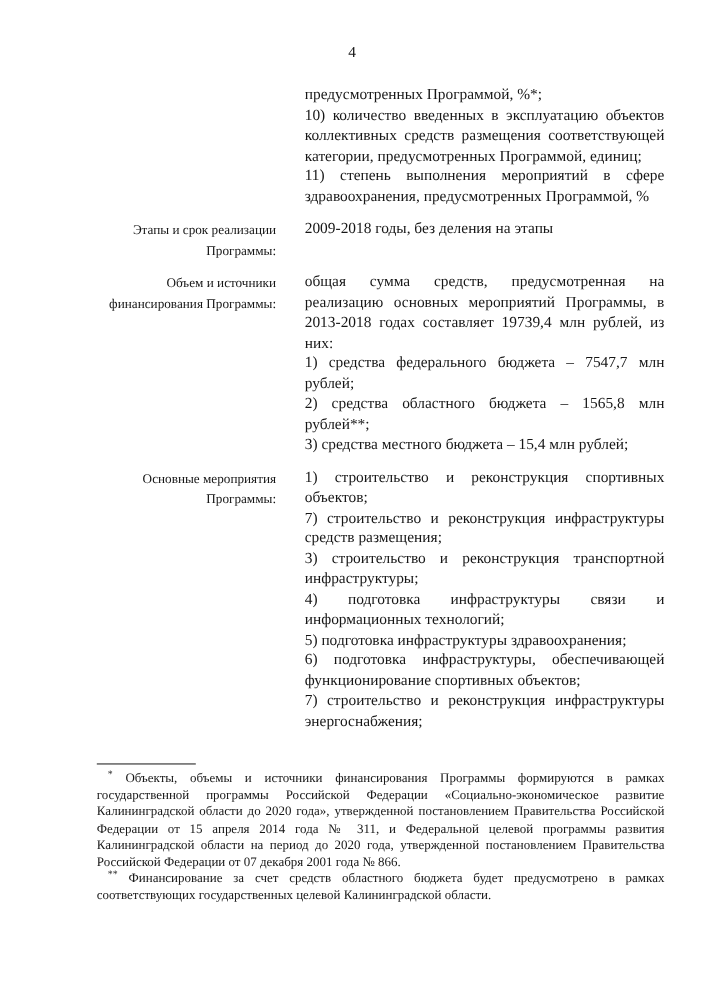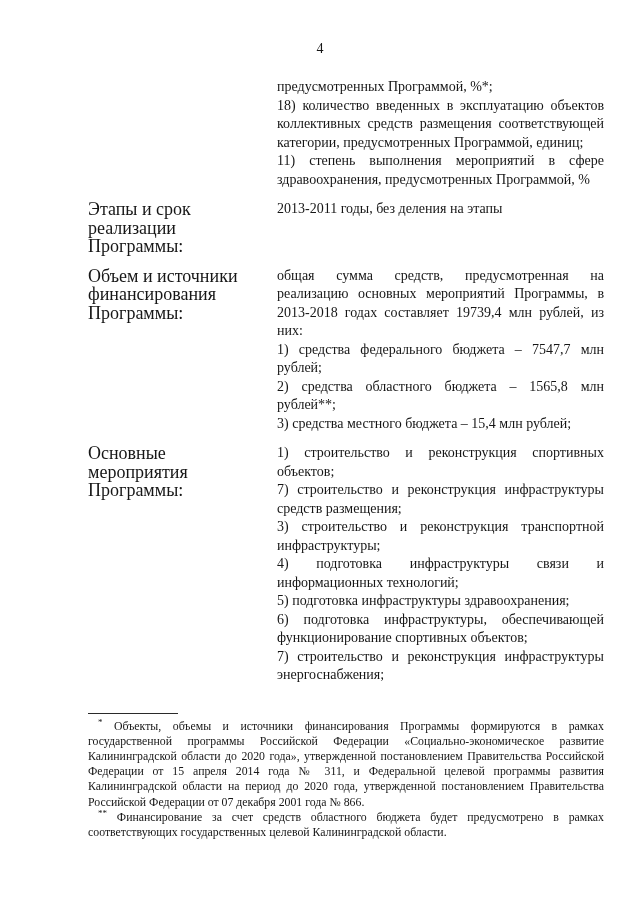--- a/index.html
+++ b/index.html
@@ -25,23 +25,24 @@
     
     transform: translateX(-26px);
   }
   .section {
     display: grid;
     grid-template-columns: 189px 1fr;
     margin-bottom: 11px;
     font-family: Liberation Serif, serif;
   }
   .section-label {
-    font-size: 18px;
+    font-size: 12px;
     line-height: 18.5px;
     padding-right: 26px;
+    text-align: right;
   }
   .section-body p {
     margin: 0;
     font-size: 14px;
     line-height: 18.5px;
     text-align: justify;
   }
   p.stretch {
     text-align-last: justify;
   }
@@ -72,29 +73,29 @@
 <div class="page">
 
   <div class="page-number">4</div>
 
   <div class="content">
 
     <div class="section">
       <div class="section-label"></div>
       <div class="section-body">
         <p>предусмотренных Программой, %*;</p>
-        <p>18) количество введенных в эксплуатацию объектов коллективных средств размещения соответствующей категории, предусмотренных Программой, единиц;</p>
+        <p>10) количество введенных в эксплуатацию объектов коллективных средств размещения соответствующей категории, предусмотренных Программой, единиц;</p>
         <p>11) степень выполнения мероприятий в сфере здравоохранения, предусмотренных Программой, %</p>
       </div>
     </div>
 
     <div class="section">
       <div class="section-label">Этапы и срок реализации Программы:</div>
       <div class="section-body">
-        <p>2013-2011 годы, без деления на этапы</p>
+        <p>2009-2018 годы, без деления на этапы</p>
       </div>
     </div>
 
     <div class="section">
       <div class="section-label">Объем и источники финансирования Программы:</div>
       <div class="section-body">
         <p>общая сумма средств, предусмотренная на реализацию основных мероприятий Программы, в 2013-2018 годах составляет 19739,4 млн рублей, из них:</p>
         <p>1) средства федерального бюджета – 7547,7 млн рублей;</p>
         <p>2) средства областного бюджета – 1565,8 млн рублей**;</p>
         <p>3) средства местного бюджета – 15,4 млн рублей;</p>

